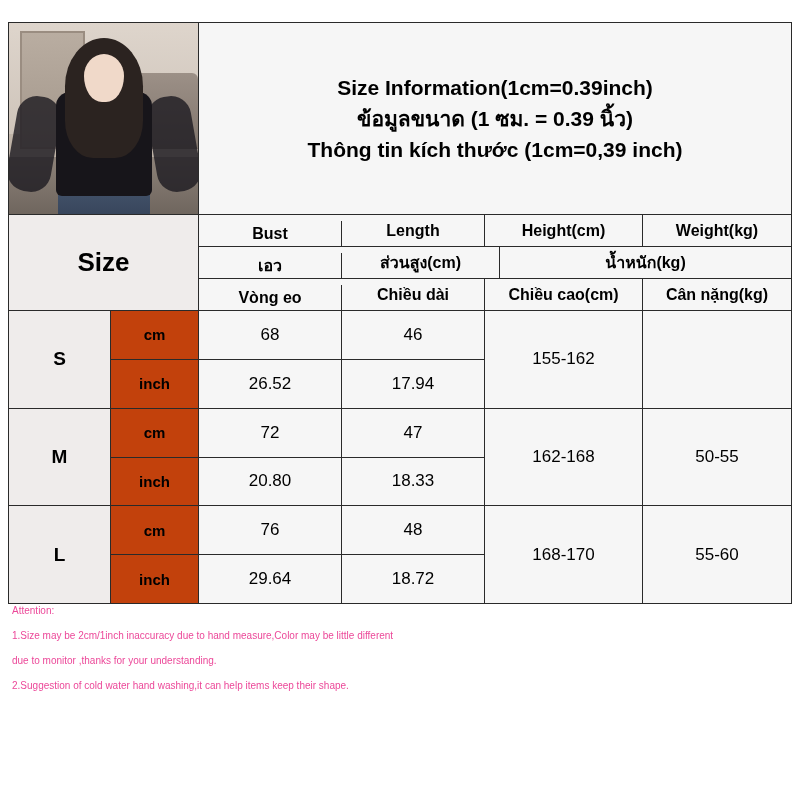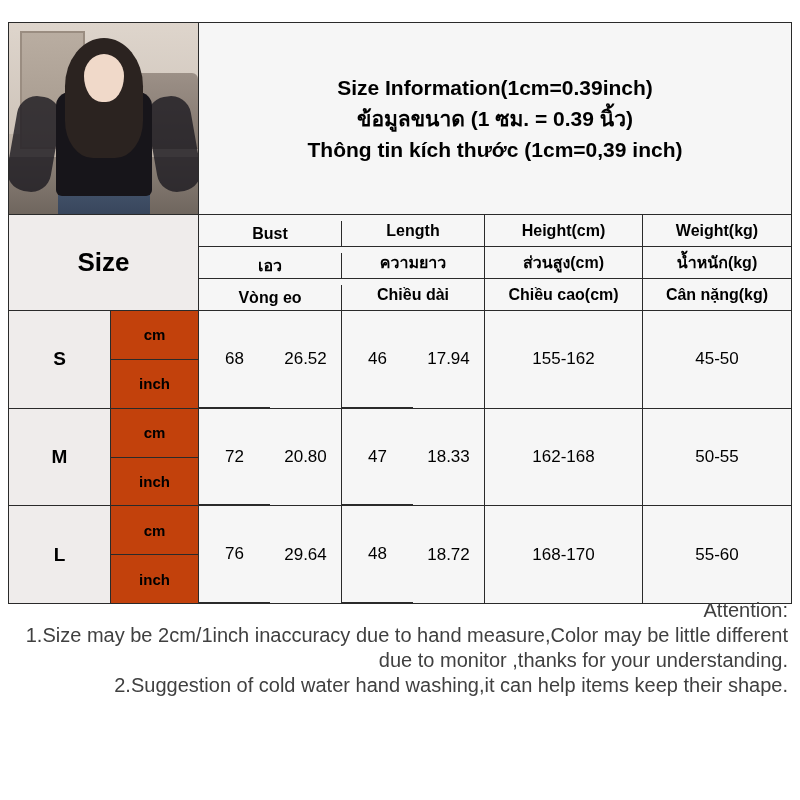--- a/index.html
+++ b/index.html
@@ -214,21 +214,21 @@
     font-size: 15px;
     border-bottom: 1px solid #2a2a2a;
     box-sizing: border-box;
   }
   .unit-cell:last-child { border-bottom: none; }
   .meas-col {
     width: 143px;
     border-right: 1px solid #2a2a2a;
     box-sizing: border-box;
     display: flex;
-    flex-direction: row;
+    flex-direction: column;
     background: #f6f6f6;
   }
   .meas-cell {
     flex: 1;
     display: flex;
     align-items: center;
     justify-content: center;
     font-size: 17px;
     border-bottom: 1px solid #2a2a2a;
     box-sizing: border-box;
@@ -246,24 +246,23 @@
   .span-height { width: 158px; }
   .span-weight { flex: 1; border-right: none; }
   
   .attention {
     position: absolute;
     left: 8px;
     top: 596px;
     width: 784px;
     box-sizing: border-box;
     padding: 2px 4px 0 4px;
-    font-size: 20px;
+    font-size: 10px;
     line-height: 25px;
-    color: #404040;
-    text-align: right;
+    color: #ec4899;
   }
 </style>
 </head>
 <body>
 
 <div class="page">
 
   <div class="chart">
 
     <div class="header-row">
@@ -292,21 +291,20 @@
       <div class="size-cell">Size</div>
       <div class="colgroup">
         <div class="sub">
           <div class="hcell c-bust">Bust</div>
           <div class="hcell c-length">Length</div>
           <div class="hcell c-height">Height(cm)</div>
           <div class="hcell c-weight">Weight(kg)</div>
         </div>
         <div class="sub">
           <div class="hcell c-bust">เอว</div>
-          <div class="hcell c-length">ความยาว</div>
           <div class="hcell c-height">ส่วนสูง(cm)</div>
           <div class="hcell c-weight">น้ำหนัก(kg)</div>
         </div>
         <div class="sub">
           <div class="hcell c-bust">Vòng eo</div>
           <div class="hcell c-length">Chiều dài</div>
           <div class="hcell c-height">Chiều cao(cm)</div>
           <div class="hcell c-weight">Cân nặng(kg)</div>
         </div>
       </div>
@@ -322,21 +320,20 @@
         </div>
         <div class="meas-col">
           <div class="meas-cell">68</div>
           <div class="meas-cell">26.52</div>
         </div>
         <div class="meas-col">
           <div class="meas-cell">46</div>
           <div class="meas-cell">17.94</div>
         </div>
         <div class="span-cell span-height">155-162</div>
-        <div class="span-cell span-weight">45-50</div>
       </div>
 
       <div class="size-row">
         <div class="row-label">M</div>
         <div class="unit-col">
           <div class="unit-cell">cm</div>
           <div class="unit-cell">inch</div>
         </div>
         <div class="meas-col">
           <div class="meas-cell">72</div>

